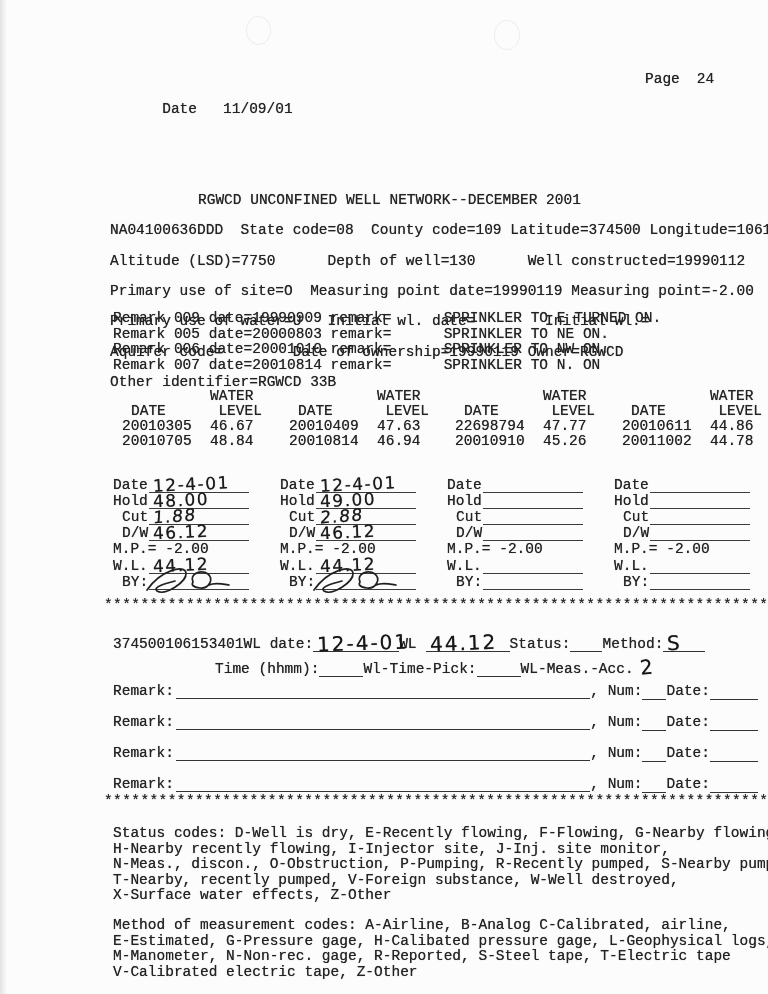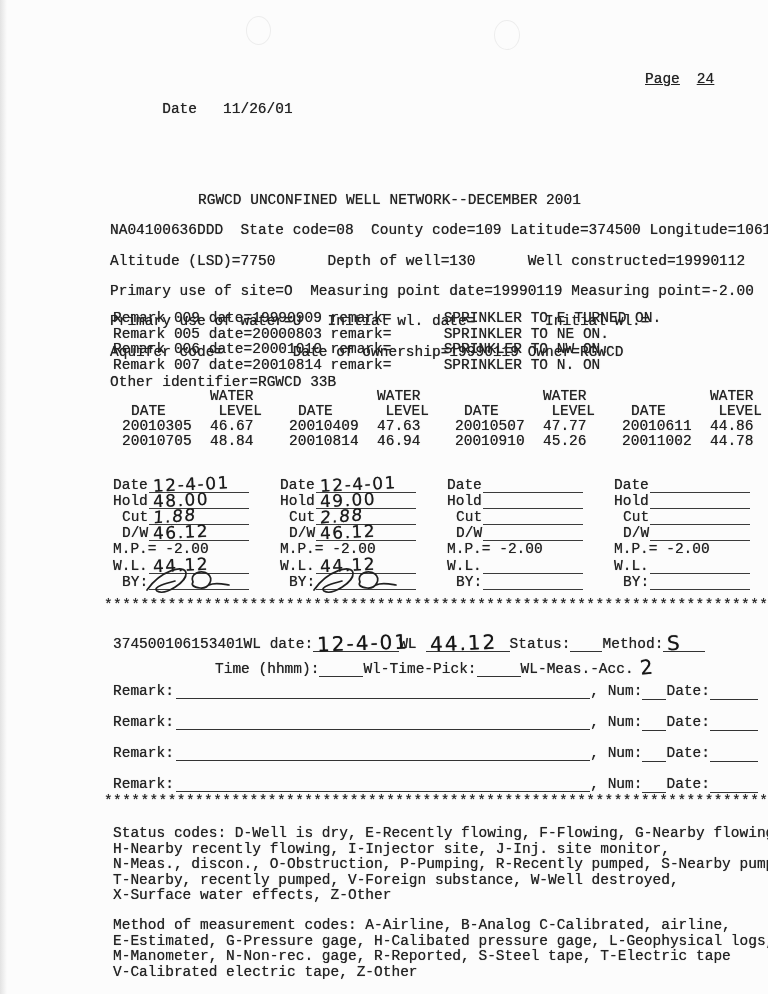--- a/index.html
+++ b/index.html
@@ -11,21 +11,21 @@
   
   .edge-strip{position:absolute;left:0;top:0;width:7px;height:100%;
               background:linear-gradient(to right,#e3e3e3,rgba(250,250,250,0));}
   .punch{position:absolute;border:1.2px solid #ededed;border-radius:50%;background:transparent;}
   .punch-1{left:246px;top:16px;width:23px;height:27px;}
   .punch-2{left:494px;top:20px;width:24px;height:28px;}
   
   .head{position:absolute;left:110px;top:64px;width:700px;line-height:30.3px;}
   .head .hline{position:relative;white-space:pre;}
   .date-val{margin-left:26px;}
-  .page-right{position:absolute;left:535px;top:0;white-space:pre;text-decoration:underline;}
+  .page-right{position:absolute;left:535px;top:0;white-space:pre;}
   .page-num{margin-left:17px;}
   .title-line{padding-left:88px;white-space:pre;}
   
   .remhist{position:absolute;left:113px;top:311px;line-height:15.6px;}
   
   .wtable{position:absolute;left:0;top:389px;height:64px;width:768px;}
   .wt-group{position:absolute;top:0;width:160px;line-height:14.9px;}
   .wt-row{display:flex;}
   .wt-c1{width:88px;white-space:pre;}
   .wt-c1.hdr{padding-left:9px;}
@@ -70,21 +70,21 @@
 </head>
 <body>
 
 <div class="page typed">
   <div class="edge-strip"></div>
   <div class="punch punch-1"></div>
   <div class="punch punch-2"></div>
 
   <div class="head">
     <div class="hline">
-      <span>Date</span><span class="date-val">11/26/01</span>
+      <span>Date</span><span class="date-val">11/09/01</span>
       <span class="page-right"><span>Page</span><span class="page-num">24</span></span>
     </div>
     <div class="title-line">RGWCD UNCONFINED WELL NETWORK--DECEMBER 2001</div>
     <div class="line">NA04100636DDD  State code=08  County code=109 Latitude=374500 Longitude=1061534</div>
     <div class="line">Altitude (LSD)=7750      Depth of well=130      Well constructed=19990112</div>
     <div class="line">Primary use of site=O  Measuring point date=19990119 Measuring point=-2.00</div>
     <div class="line">Primary use of water=U   Initial wl. date=        Initial wl.=</div>
     <div class="line">Aquifer code=        Date of ownership=19990119 Owner=RGWCD</div>
     <div class="line">Other identifier=RGWCD 33B</div>
   </div>
@@ -136,21 +136,21 @@
     <div class="wt-group" style="left:455px">
       <div class="wt-row">
           <span class="wt-c1"></span>
           <span class="wt-c2">WATER</span>
         </div>
       <div class="wt-row">
           <span class="wt-c1 hdr">DATE</span>
           <span class="wt-c2">LEVEL</span>
         </div>
       <div class="wt-row">
-          <span class="wt-c1">20010507</span>
+          <span class="wt-c1">22698794</span>
           <span class="wt-c2">47.77</span>
         </div>
       <div class="wt-row">
           <span class="wt-c1">20010910</span>
           <span class="wt-c2">45.26</span>
         </div>
     </div>
     <div class="wt-group" style="left:622px">
       <div class="wt-row">
           <span class="wt-c1"></span>

